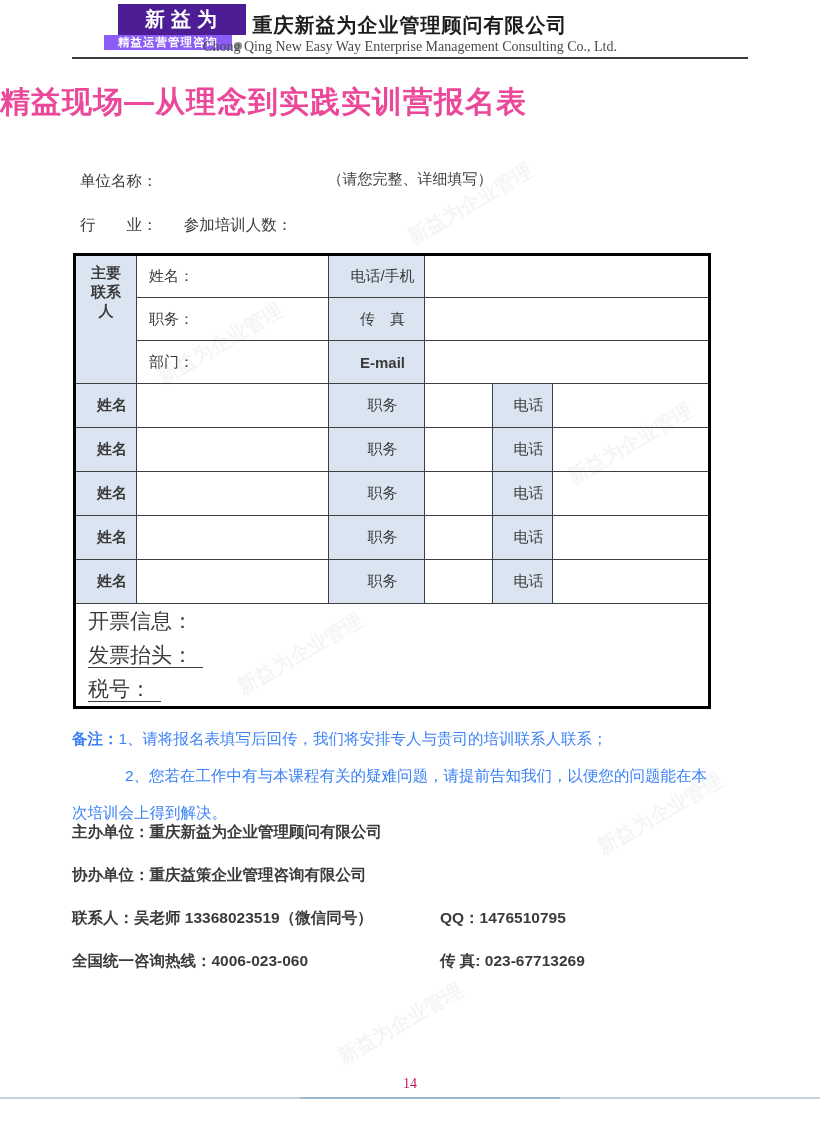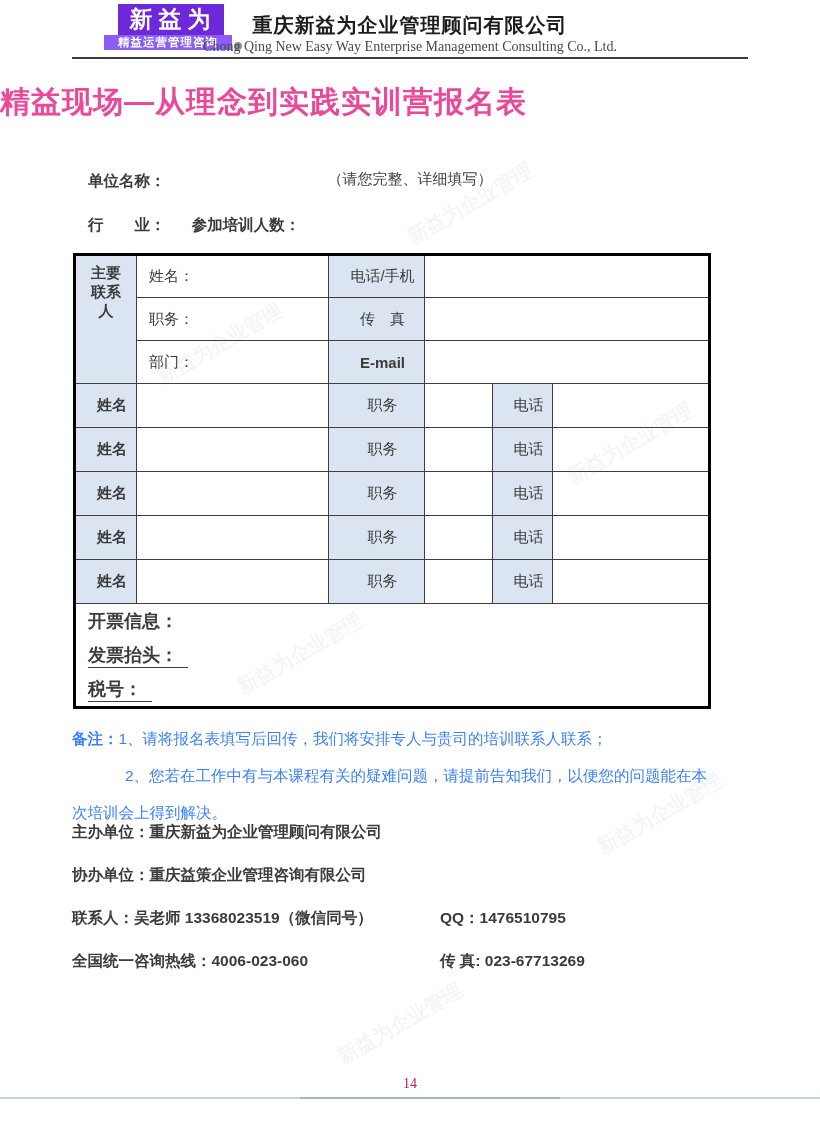--- a/index.html
+++ b/index.html
@@ -25,24 +25,24 @@
   .wm:nth-of-type(1) { left: 400px; top: 190px; }
   .wm:nth-of-type(2) { left: 150px; top: 330px; }
   .wm:nth-of-type(3) { left: 560px; top: 430px; }
   .wm:nth-of-type(4) { left: 230px; top: 640px; }
   .wm:nth-of-type(5) { left: 590px; top: 800px; }
   .wm:nth-of-type(6) { left: 330px; top: 1010px; }
 
   
   .logo-main {
     position: absolute; left: 118px; top: 4px;
-    width: 106px; height: 31px;
-    background: #6d28d9;
+    width: 128px; height: 31px;
+    background: #4c1d95;
     color: #ffffff;
-    font-size: 23px; font-weight: 900; letter-spacing: 6px;
+    font-size: 20px; font-weight: 900; letter-spacing: 6px;
     display: flex; align-items: center; justify-content: center;
     padding-left: 4px;
   }
   .logo-sub {
     position: absolute; left: 104px; top: 35px;
     width: 128px; height: 15px;
     background: #8b5cf6;
     color: #ffffff;
     font-size: 11.5px; font-weight: bold;
     display: flex; align-items: center; justify-content: center;
@@ -75,21 +75,21 @@
     position: absolute; left: 0; top: 82px; width: 820px;
     text-align: left;
     font-size: 30px; font-weight: bold; color: #ec4899;
     letter-spacing: 1px;
   }
   .doc-subtitle {
     position: absolute; left: 0; top: 133px; width: 820px;
     text-align: center;
     font-size: 15px; color: #3f3f3f; margin-top: 37px;
   }
-  .field-line { position: absolute; left: 88px; font-size: 15.5px; font-weight: bold; color: #3b3b3b; }
+  .field-line { position: absolute; left: 80px; font-size: 15.5px; font-weight: normal; color: #3b3b3b; }
   .field-company  { top: 171px; }
   .field-industry { top: 215px; }
   .field-industry .participants { margin-left: 22px; }
 
   
   table.reg {
     position: absolute; left: 73px; top: 253px;
     width: 635px;
     border-collapse: collapse;
     table-layout: fixed;
@@ -116,21 +116,21 @@
   .pc-inner {
     height: 100%; display: flex; flex-direction: column;
     align-items: center; justify-content: flex-start;
     padding: 8px 0;
   }
   td.invoice-cell {
     height: 100px;
     padding: 8px 0 8px 12px;
     vertical-align: middle;
   }
-  .inv-line { font-weight: bold; font-size: 18px; line-height: 34px; }
+  .inv-line { font-weight: normal; font-size: 21px; line-height: 34px; }
   .uline {
     border-bottom: 1.5px solid #3f3f3f;
     padding-right: 10px; padding-bottom: 1px;
     display: inline-block; line-height: 22px;
   }
 
   
   .notes {
     position: absolute; left: 72px; top: 720px; width: 680px;
     font-size: 15.5px; line-height: 37px; color: #3b82f6;

